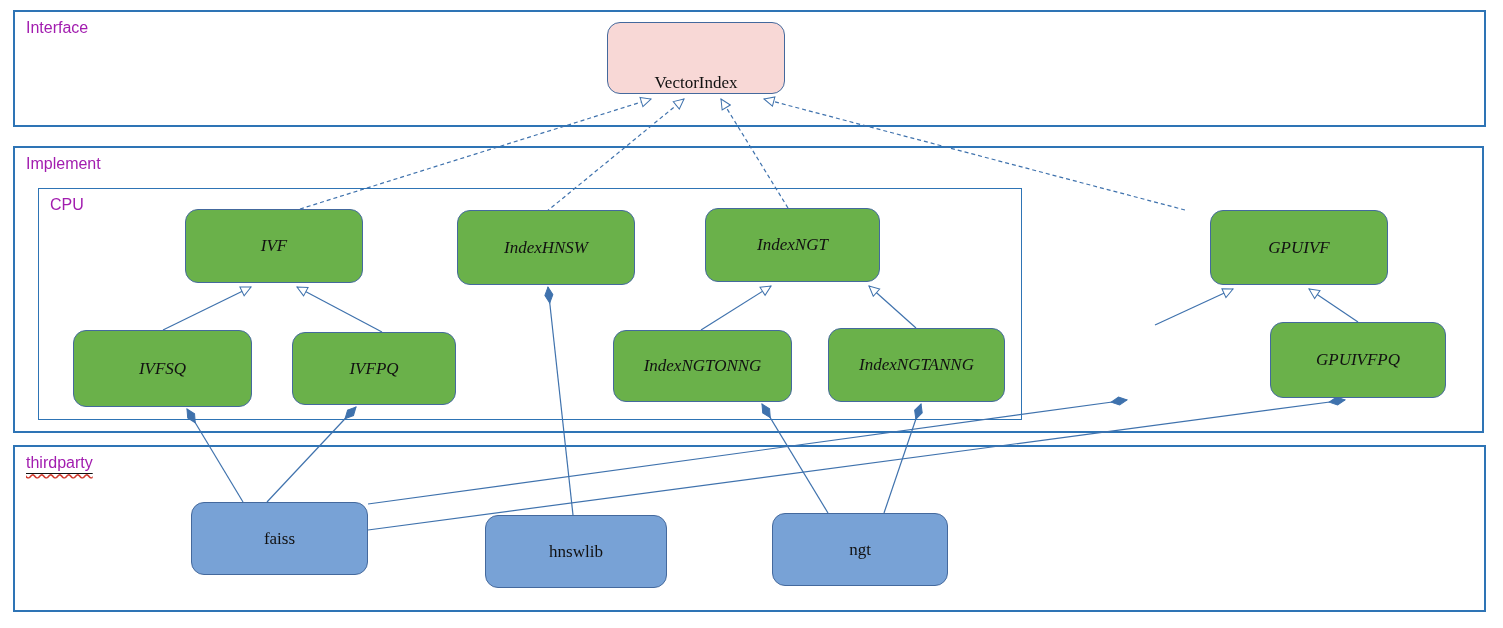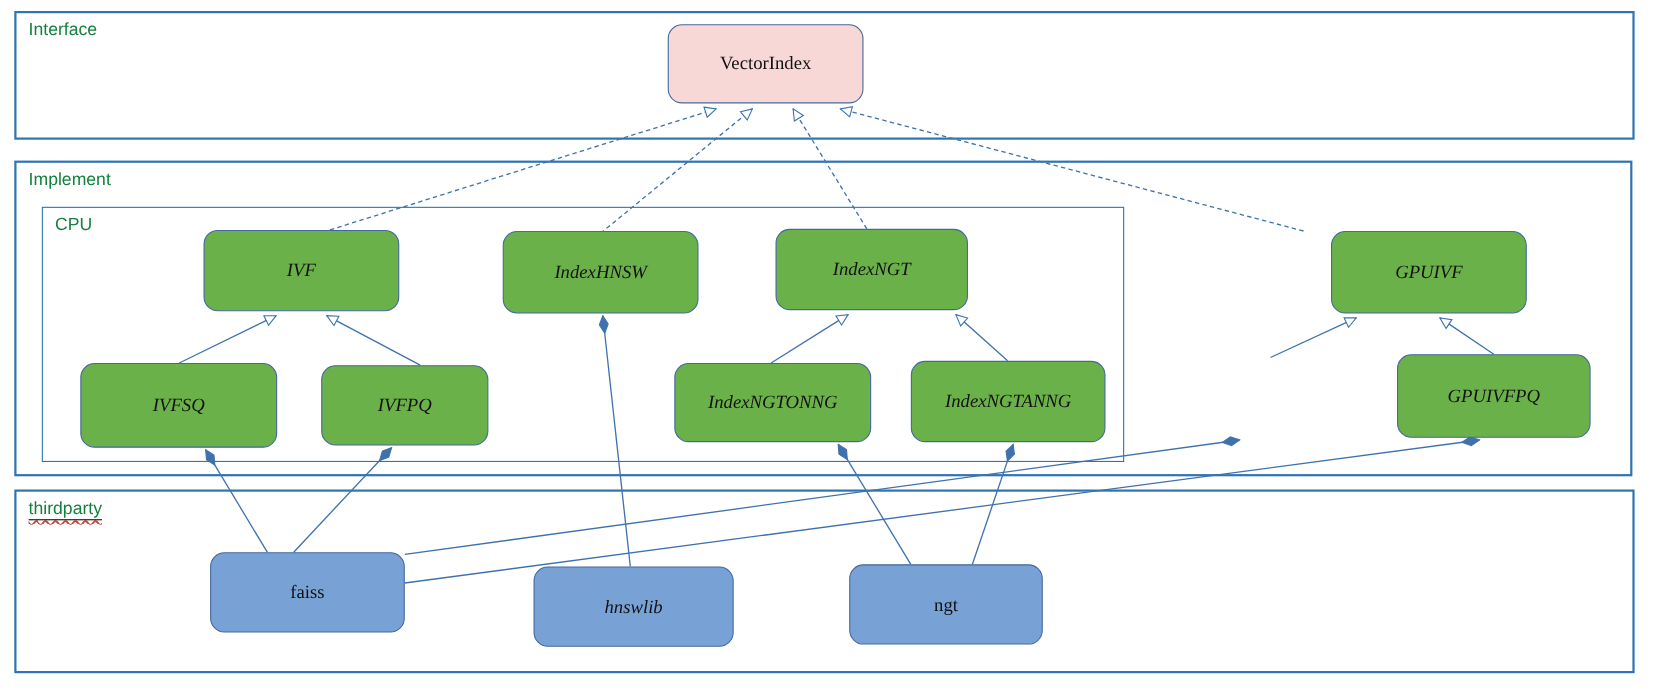--- a/index.html
+++ b/index.html
@@ -14,42 +14,42 @@
     position: absolute;
     border: 2px solid #2e74b5;
     background: transparent;
     box-sizing: border-box;
     z-index: 1;
   }
   .container .clabel {
     position: absolute;
     top: 7px; left: 11px;
     font-size: 16px;
-    color: #15803d;
+    color: #a21caf;
     font-family: "Liberation Sans", sans-serif;
   }
   .sub { border-width: 1.5px; }
   .tp-wavy { text-decoration: underline wavy #d03b2f; text-underline-offset: 5px; }
   .tp-solid { text-decoration: underline solid #111111; }
   svg.edges {
     position: absolute; left:0; top:0; z-index: 2;
     pointer-events: none;
   }
   svg.edges path { pointer-events: stroke; }
   .node {
     position: absolute;
     box-sizing: border-box;
     border-radius: 13px;
     display: flex; align-items: center; justify-content: center;
     font-family: "Liberation Serif", serif;
     font-size: 17px;
     color: #111111;
     z-index: 3;
   }
-  .node-pink  { background: #f8d8d6; border: 1.5px solid #44699d; }
+  .node-pink  { background: #f8d8d6; border: 1.5px solid #44699d; align-items: flex-end; }
   .node-green { background: #6ab14a; border: 1px solid #44699d; font-style: italic; }
   .node-blue  { background: #78a2d6; border: 1px solid #44699d; }
 </style>
 </head>
 <body>
 
 <div class="stage">
 
   <div class="container" style="left:13px; top:10px; width:1473px; height:117px;">
     <span class="clabel">Interface</span>
@@ -122,42 +122,42 @@
   </div>
 
   <div class="node node-green" style="left:1170px; top:210px; width:178px; height:75px;margin-left:40px;">
     <span>GPUIVF</span>
   </div>
 
   <div class="node node-green" style="left:73px; top:330px; width:179px; height:77px;">
     <span>IVFSQ</span>
   </div>
 
-  <div class="node node-green" style="left:292px; top:332px; width:152px; height:73px;text-align:center;">
+  <div class="node node-green" style="left:292px; top:332px; width:164px; height:73px;text-align:center;">
     <span>IVFPQ</span>
   </div>
 
   <div class="node node-green" style="left:613px; top:330px; width:179px; height:72px;">
     <span>IndexNGTONNG</span>
   </div>
 
   <div class="node node-green" style="left:828px; top:328px; width:177px; height:74px;">
     <span>IndexNGTANNG</span>
   </div>
 
 
   <div class="node node-green" style="left:1270px; top:322px; width:176px; height:76px;">
     <span>GPUIVFPQ</span>
   </div>
 
   <div class="node node-blue" style="left:191px; top:502px; width:177px; height:73px;">
     <span>faiss</span>
   </div>
 
-  <div class="node node-blue" style="left:485px; top:515px; width:182px; height:73px;font-style:italic;">
+  <div class="node node-blue" style="left:485px; top:515px; width:182px; height:73px;">
     <span>hnswlib</span>
   </div>
 
   <div class="node node-blue" style="left:772px; top:513px; width:176px; height:73px;">
     <span>ngt</span>
   </div>
 
 </div>
 
 </body></html>

